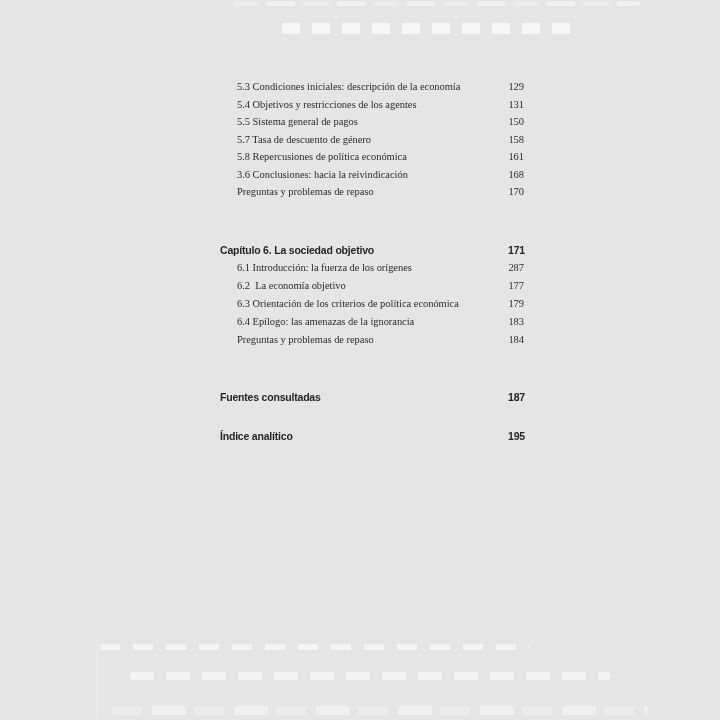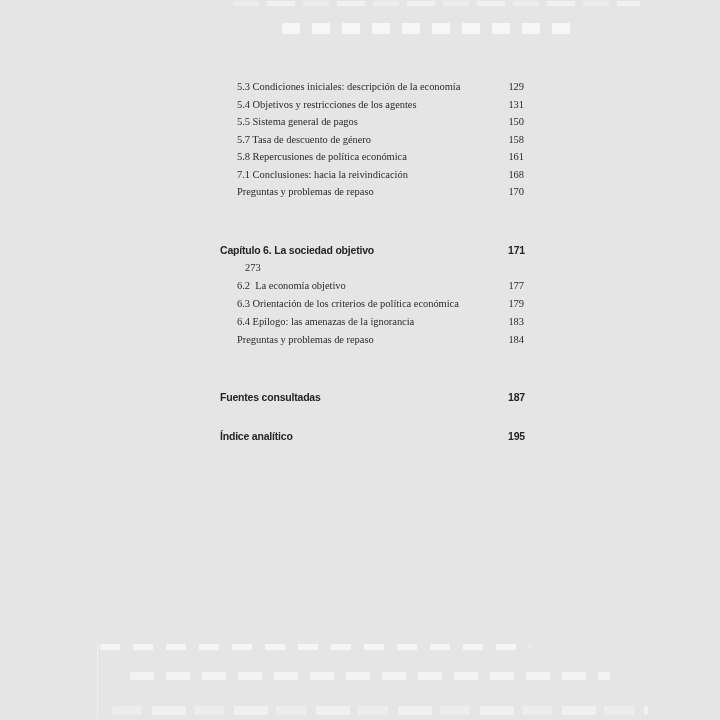--- a/index.html
+++ b/index.html
@@ -135,39 +135,40 @@
     </div>
     <div class="toc-row">
       <span class="lbl">5.7 Tasa de descuento de género</span>
       <span class="pg">158</span>
     </div>
     <div class="toc-row">
       <span class="lbl">5.8 Repercusiones de política económica</span>
       <span class="pg">161</span>
     </div>
     <div class="toc-row">
-      <span class="lbl">7.1 Conclusiones: hacia la reivindicación</span>
+      <span class="lbl">3.6 Conclusiones: hacia la reivindicación</span>
       <span class="pg">168</span>
     </div>
     <div class="toc-row">
       <span class="lbl">Preguntas y problemas de repaso</span>
       <span class="pg">170</span>
     </div>
   </div>
 
   <div class="toc-group group-chapter" style="top:241px;">
     <div class="toc-row chapter-line">
       <span class="lbl">Capítulo 6. La sociedad objetivo</span>
       <span class="pg">171</span>
     </div>
   </div>
 
   <div class="toc-group group-sub group-sub-b" style="top:259px;">
     <div class="toc-row">
-      <span class="pg">273</span>
+      <span class="lbl">6.1 Introducción: la fuerza de los orígenes</span>
+      <span class="pg">287</span>
     </div>
     <div class="toc-row">
       <span class="lbl">6.2  La economía objetivo</span>
       <span class="pg">177</span>
     </div>
     <div class="toc-row">
       <span class="lbl">6.3 Orientación de los criterios de política económica</span>
       <span class="pg">179</span>
     </div>
     <div class="toc-row">

